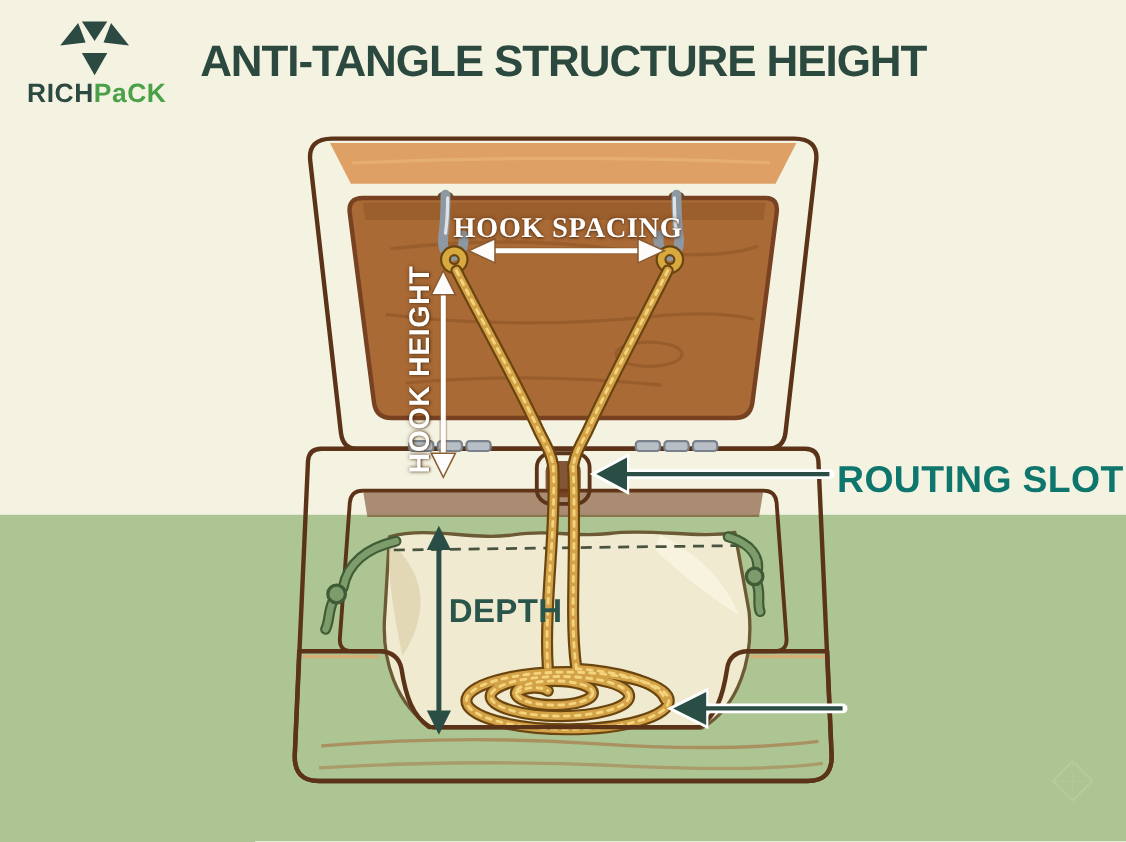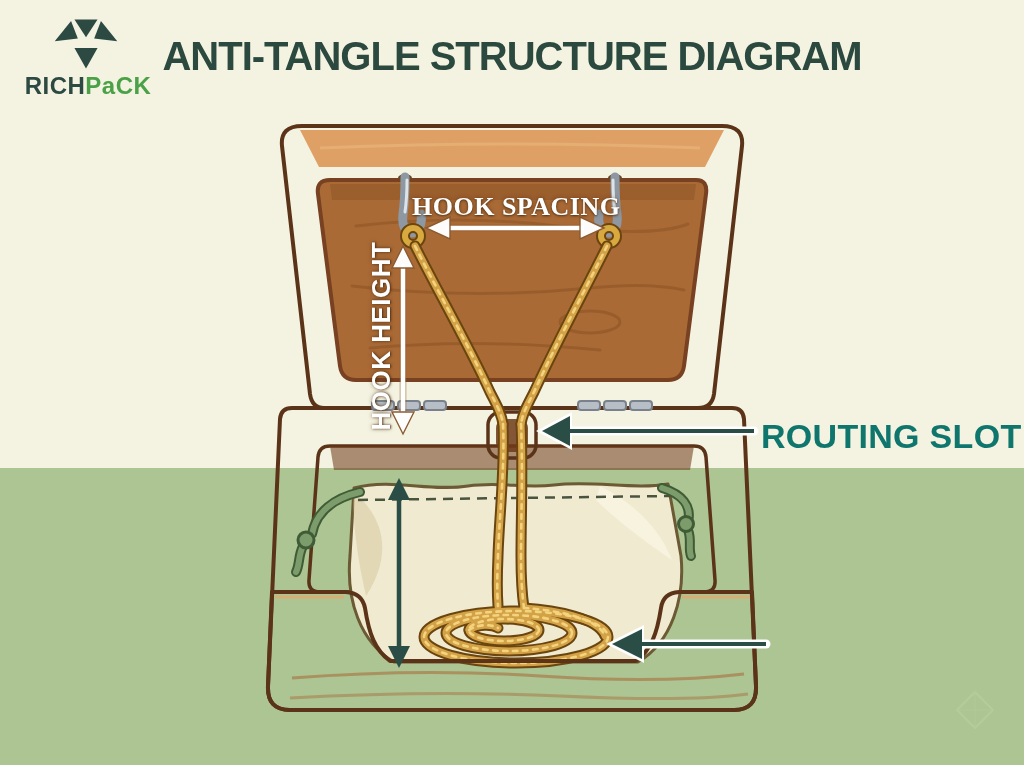--- a/index.html
+++ b/index.html
@@ -225,20 +225,21 @@
       <polygon points="4,36 28,6 38,32"></polygon>
       <polygon points="96,36 72,6 62,32"></polygon>
       <polygon points="33,4 67,4 50,30"></polygon>
       <polygon points="33,46 67,46 50,76"></polygon>
     </g>
   </svg>
   <div class="abs brand-text">
     <span class="p1">RICH</span><span class="p2">PaCK</span>
   </div>
 
-  <div class="abs page-title">ANTI-TANGLE STRUCTURE DIAGRAM</div>
+  <div class="abs page-title">ANTI-TANGLE STRUCTURE HEIGHT</div>
 
   <div id="hook-spacing-label" class="abs lbl-white">HOOK SPACING</div>
   <div id="hook-height-label" class="abs lbl-white">HOOK HEIGHT</div>
   <div id="pouch-depth-label" class="abs lbl-teal">
+    <div>DEPTH</div>
   </div>
   <div id="routing-slot-label" class="abs lbl-dark">ROUTING SLOT</div>
 </div>
 
 </body></html>

